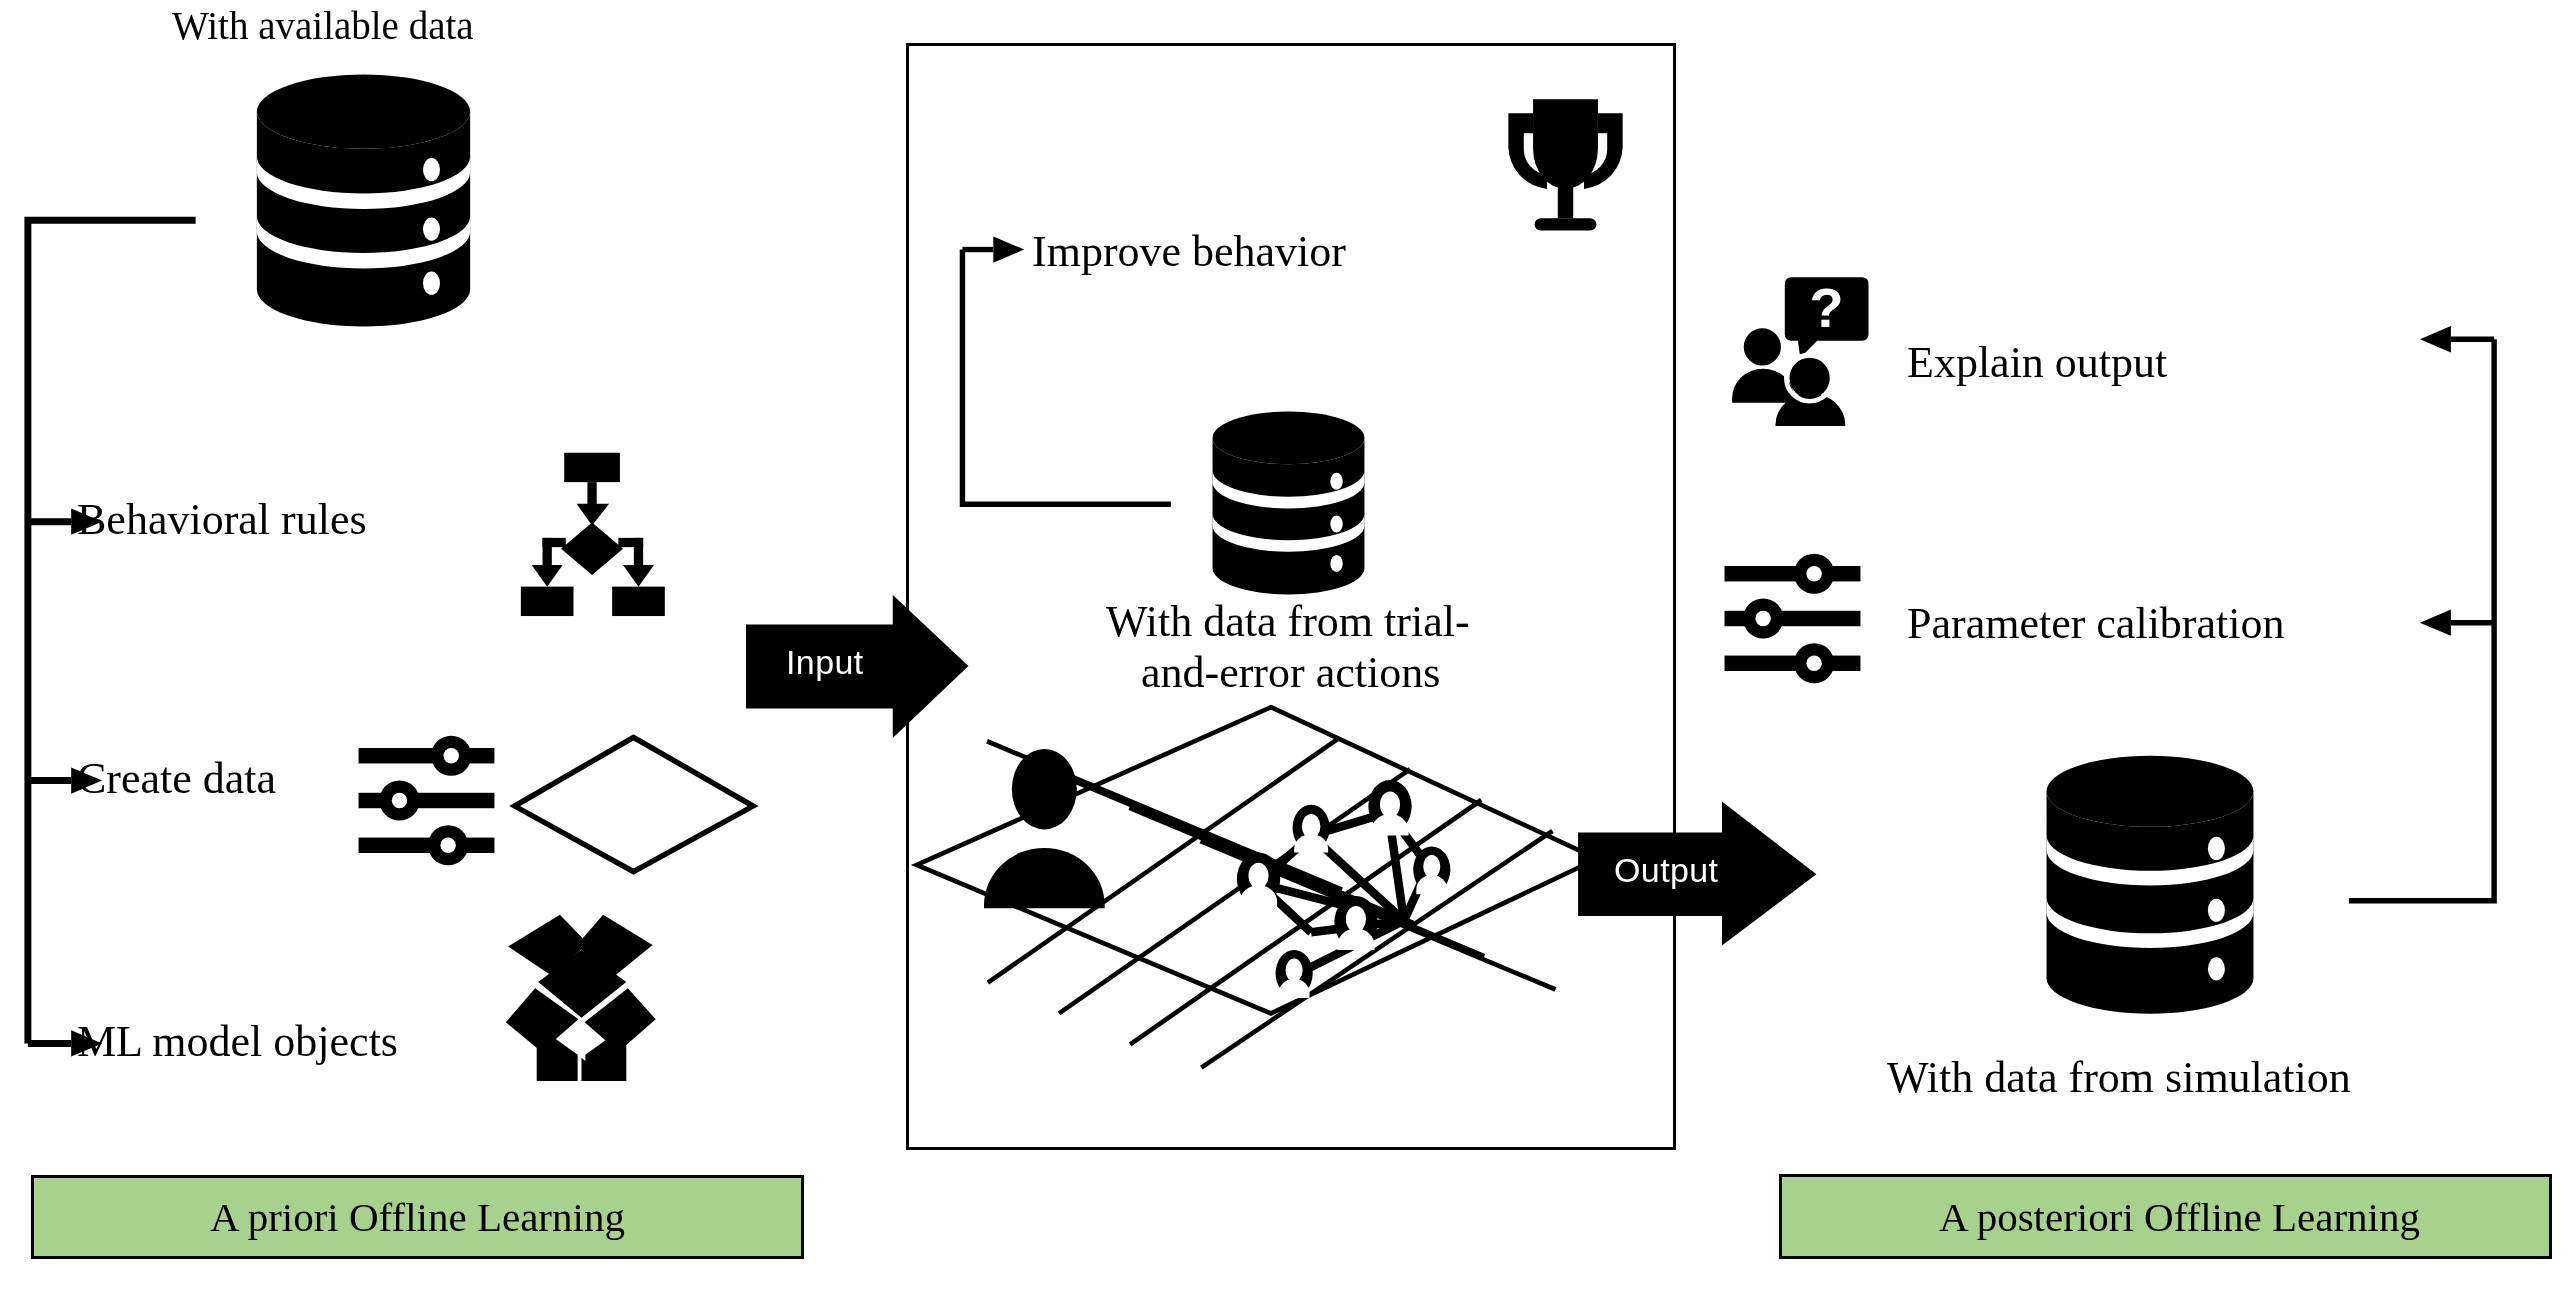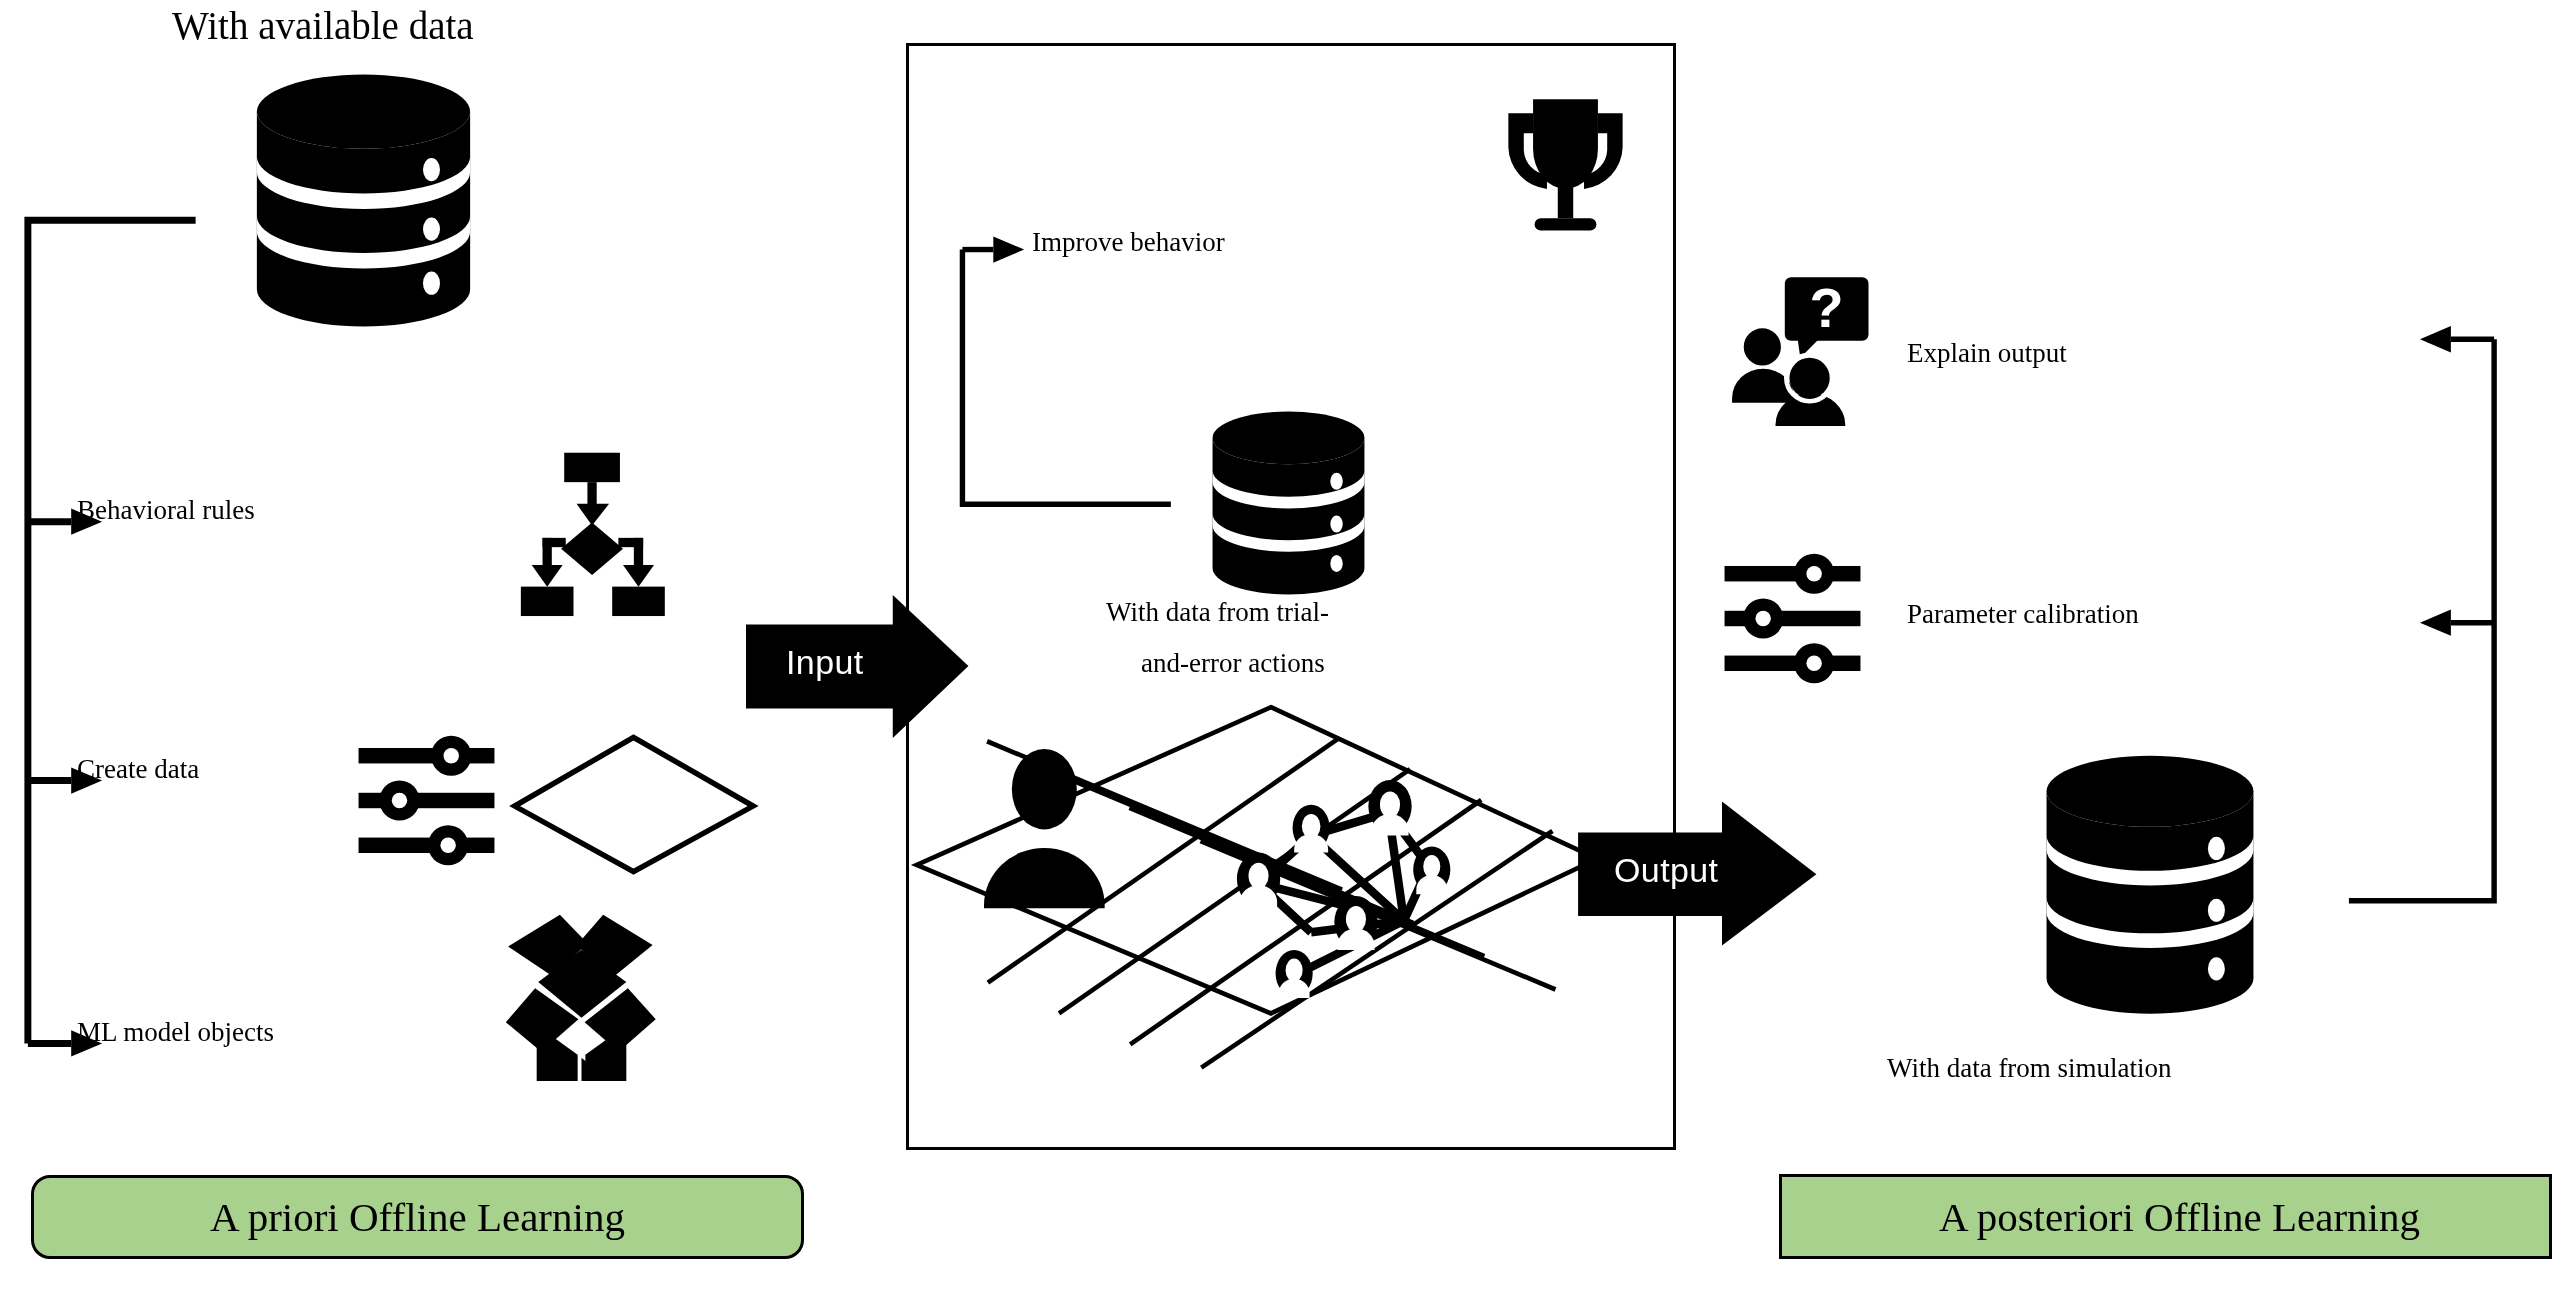--- a/index.html
+++ b/index.html
@@ -2,21 +2,21 @@
 <html style="font-size:12.4px"><head>
 <meta charset="utf-8">
 <title>Learning Pipeline Diagram</title>
 <style>
   html,body{margin:0;padding:0;background:#ffffff;}
   body{width:2576px;height:1296px;font-family:"Liberation Serif",serif;color:#000;}
   #stage{position:relative;width:2576px;height:1296px;overflow:hidden;background:#fff;text-decoration:underline;}
   .abs{position:absolute;}
   .lbl{font-family:"Liberation Serif",serif;color:#000;white-space:nowrap;line-height:1.12;}
   .ttl{font-size:39px;}
-  .body-lbl{font-size:27px;}
+  .body-lbl{font-size:44px;}
   .banner{
     position:absolute;box-sizing:border-box;border:3.9px solid #000;
     display:flex;align-items:center;justify-content:center;
     font-family:"Liberation Serif",serif;font-size:41px;color:#000;
   }
   .arrowblock{position:absolute;}
   .arrow-txt{
     position:absolute;color:#fff;font-family:"Liberation Sans",sans-serif;
     font-size:34px;letter-spacing:0.4px;margin-left:8px;
   }
@@ -109,21 +109,21 @@
       <polygon points="128,5 192,44 138,88 94,44" fill="#000"></polygon>
       <polygon points="100,50 158,92 100,138 44,92" fill="#000"></polygon>
       <polygon points="40,100 96,140 48,182 2,144" fill="#000"></polygon>
       <polygon points="160,100 196,140 148,182 104,144" fill="#000"></polygon>
       <polygon points="42,148 95,186 95,220 42,220" fill="#000"></polygon>
       <polygon points="105,186 158,148 158,220 105,220" fill="#000"></polygon>
       <polygon points="100,190 112,200 112,220 100,220" fill="#000"></polygon>
     </svg>
   </div>
 
-  <div class="banner" style="left: 31px; top: 1175px; width: 773px; height: 84px; background: rgb(169, 209, 142); border-radius: 19px;">
+  <div class="banner" style="left: 31px; top: 1175px; width: 773px; height: 84px; background: rgb(169, 209, 142);">
     <span>A priori Offline Learning</span>
   </div>
 
   <div class="panel" style="left:906px;top:43px;width:770px;height:1107px;"></div>
 
   <div class="abs" style="left:947px;top:217px;">
     <svg width="247" height="309" viewBox="0 0 320 400">
       <path d="M290 372 L20 372 L20 42" stroke="#000" stroke-width="7" fill="none"></path>
       <path d="M20 42 L60 42" stroke="#000" stroke-width="7" fill="none"></path>
       <polygon points="60,25 100,42 60,59" fill="#000"></polygon>

